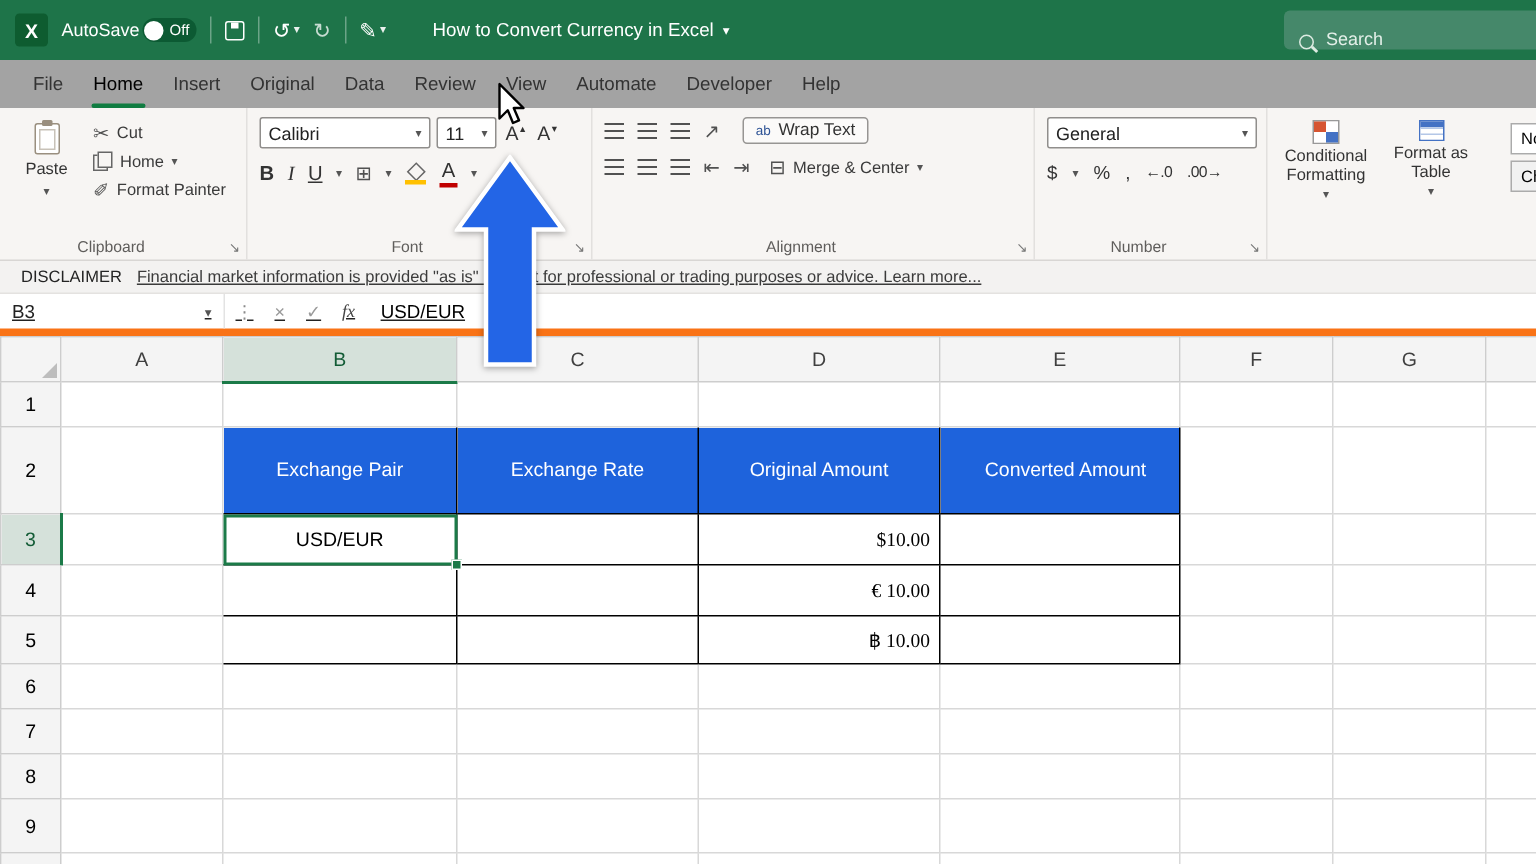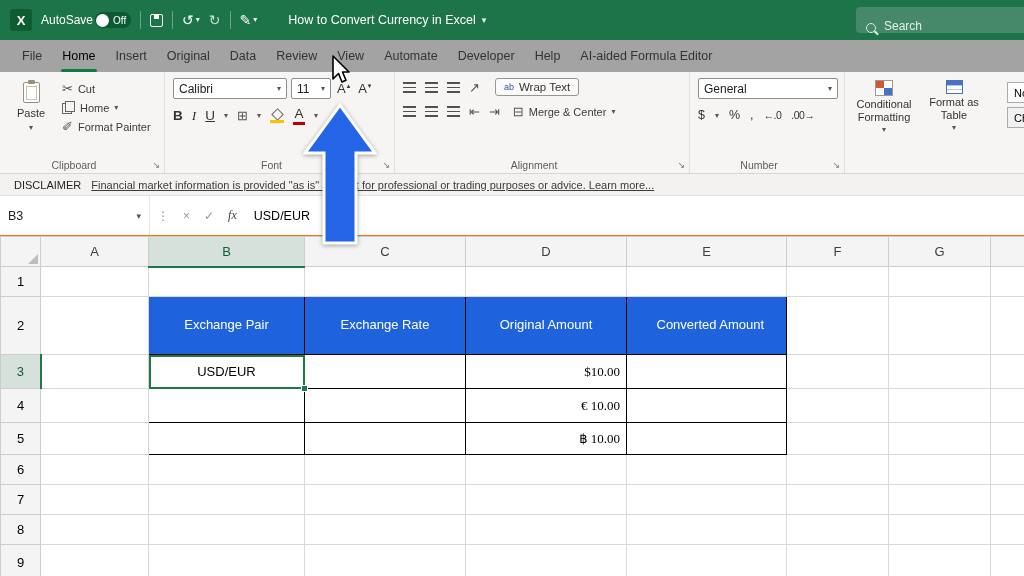--- a/index.html
+++ b/index.html
@@ -94,21 +94,21 @@
   .ftic .bd { flex:1; background:#fff; border-top:1px solid #B4C7E7; }
   .gallery { display:flex; flex-direction:column; gap:4px; margin-left:14px; padding-top:4px; }
   .style-box { width:72px; height:21px; border:1px solid #ABABAB; background:#fff; font-size:11px; color:#000; display:flex; align-items:center; padding:0 6px; white-space:nowrap; overflow:hidden; }
   .style-box.check { background:#F1F1F1; }
 
   
   .disclaimer { height:22px; background:#F3F2F1; display:flex; align-items:center; gap:10px; padding-left:14px; font-size:11px; color:#242424; border-bottom:1px solid #E4E2E0; }
   .disc-link { text-decoration:underline; color:#3B3B3B; white-space:nowrap; }
 
   
-  .formulabar { height:40px; display:flex; align-items:stretch; background:#fff; border-bottom:1px solid #f97316; font-size:12.5px; color:#222; }
+  .formulabar { height:28px; display:flex; align-items:stretch; background:#fff; border-bottom:5px solid #f97316; font-size:12.5px; color:#222;text-decoration:underline; }
   .namebox { width:150px; display:flex; align-items:center; justify-content:space-between; padding:0 8px; border-right:1px solid #E3E3E3; }
   .namebox .sm { font-size:9px; color:#555; }
   .fbic { display:flex; align-items:center; padding:0 7px; color:#8A8A8A; font-size:12px; }
   .fbx { color:#9A9A9A; }
   .fbfx { font-family:"Liberation Serif", serif; font-style:italic; color:#444;text-align:center; }
   .fvalue { display:flex; align-items:center; padding-left:10px; color:#000; }
 
   
   .sheetwrap { height:352px; overflow:hidden; background:#fff; }
   table.sheet { border-collapse:collapse; table-layout:fixed; }
@@ -176,21 +176,20 @@
     <div class="tab">File</div>
     <div class="tab active">Home</div>
     <div class="tab">Insert</div>
     <div class="tab">Original</div>
     <div class="tab">Data</div>
     <div class="tab">Review</div>
     <div class="tab">View</div>
     <div class="tab">Automate</div>
     <div class="tab">Developer</div>
     <div class="tab">Help</div>
-    <div class="tab">AI-aided Formula Editor</div>
   </div>
 
   <div class="ribbon">
 
     <div class="rgroup g-clip">
       <div class="paste">
         <span class="clipb"></span>
         <span>Paste</span>
         <span class="car">▾</span>
       </div>

